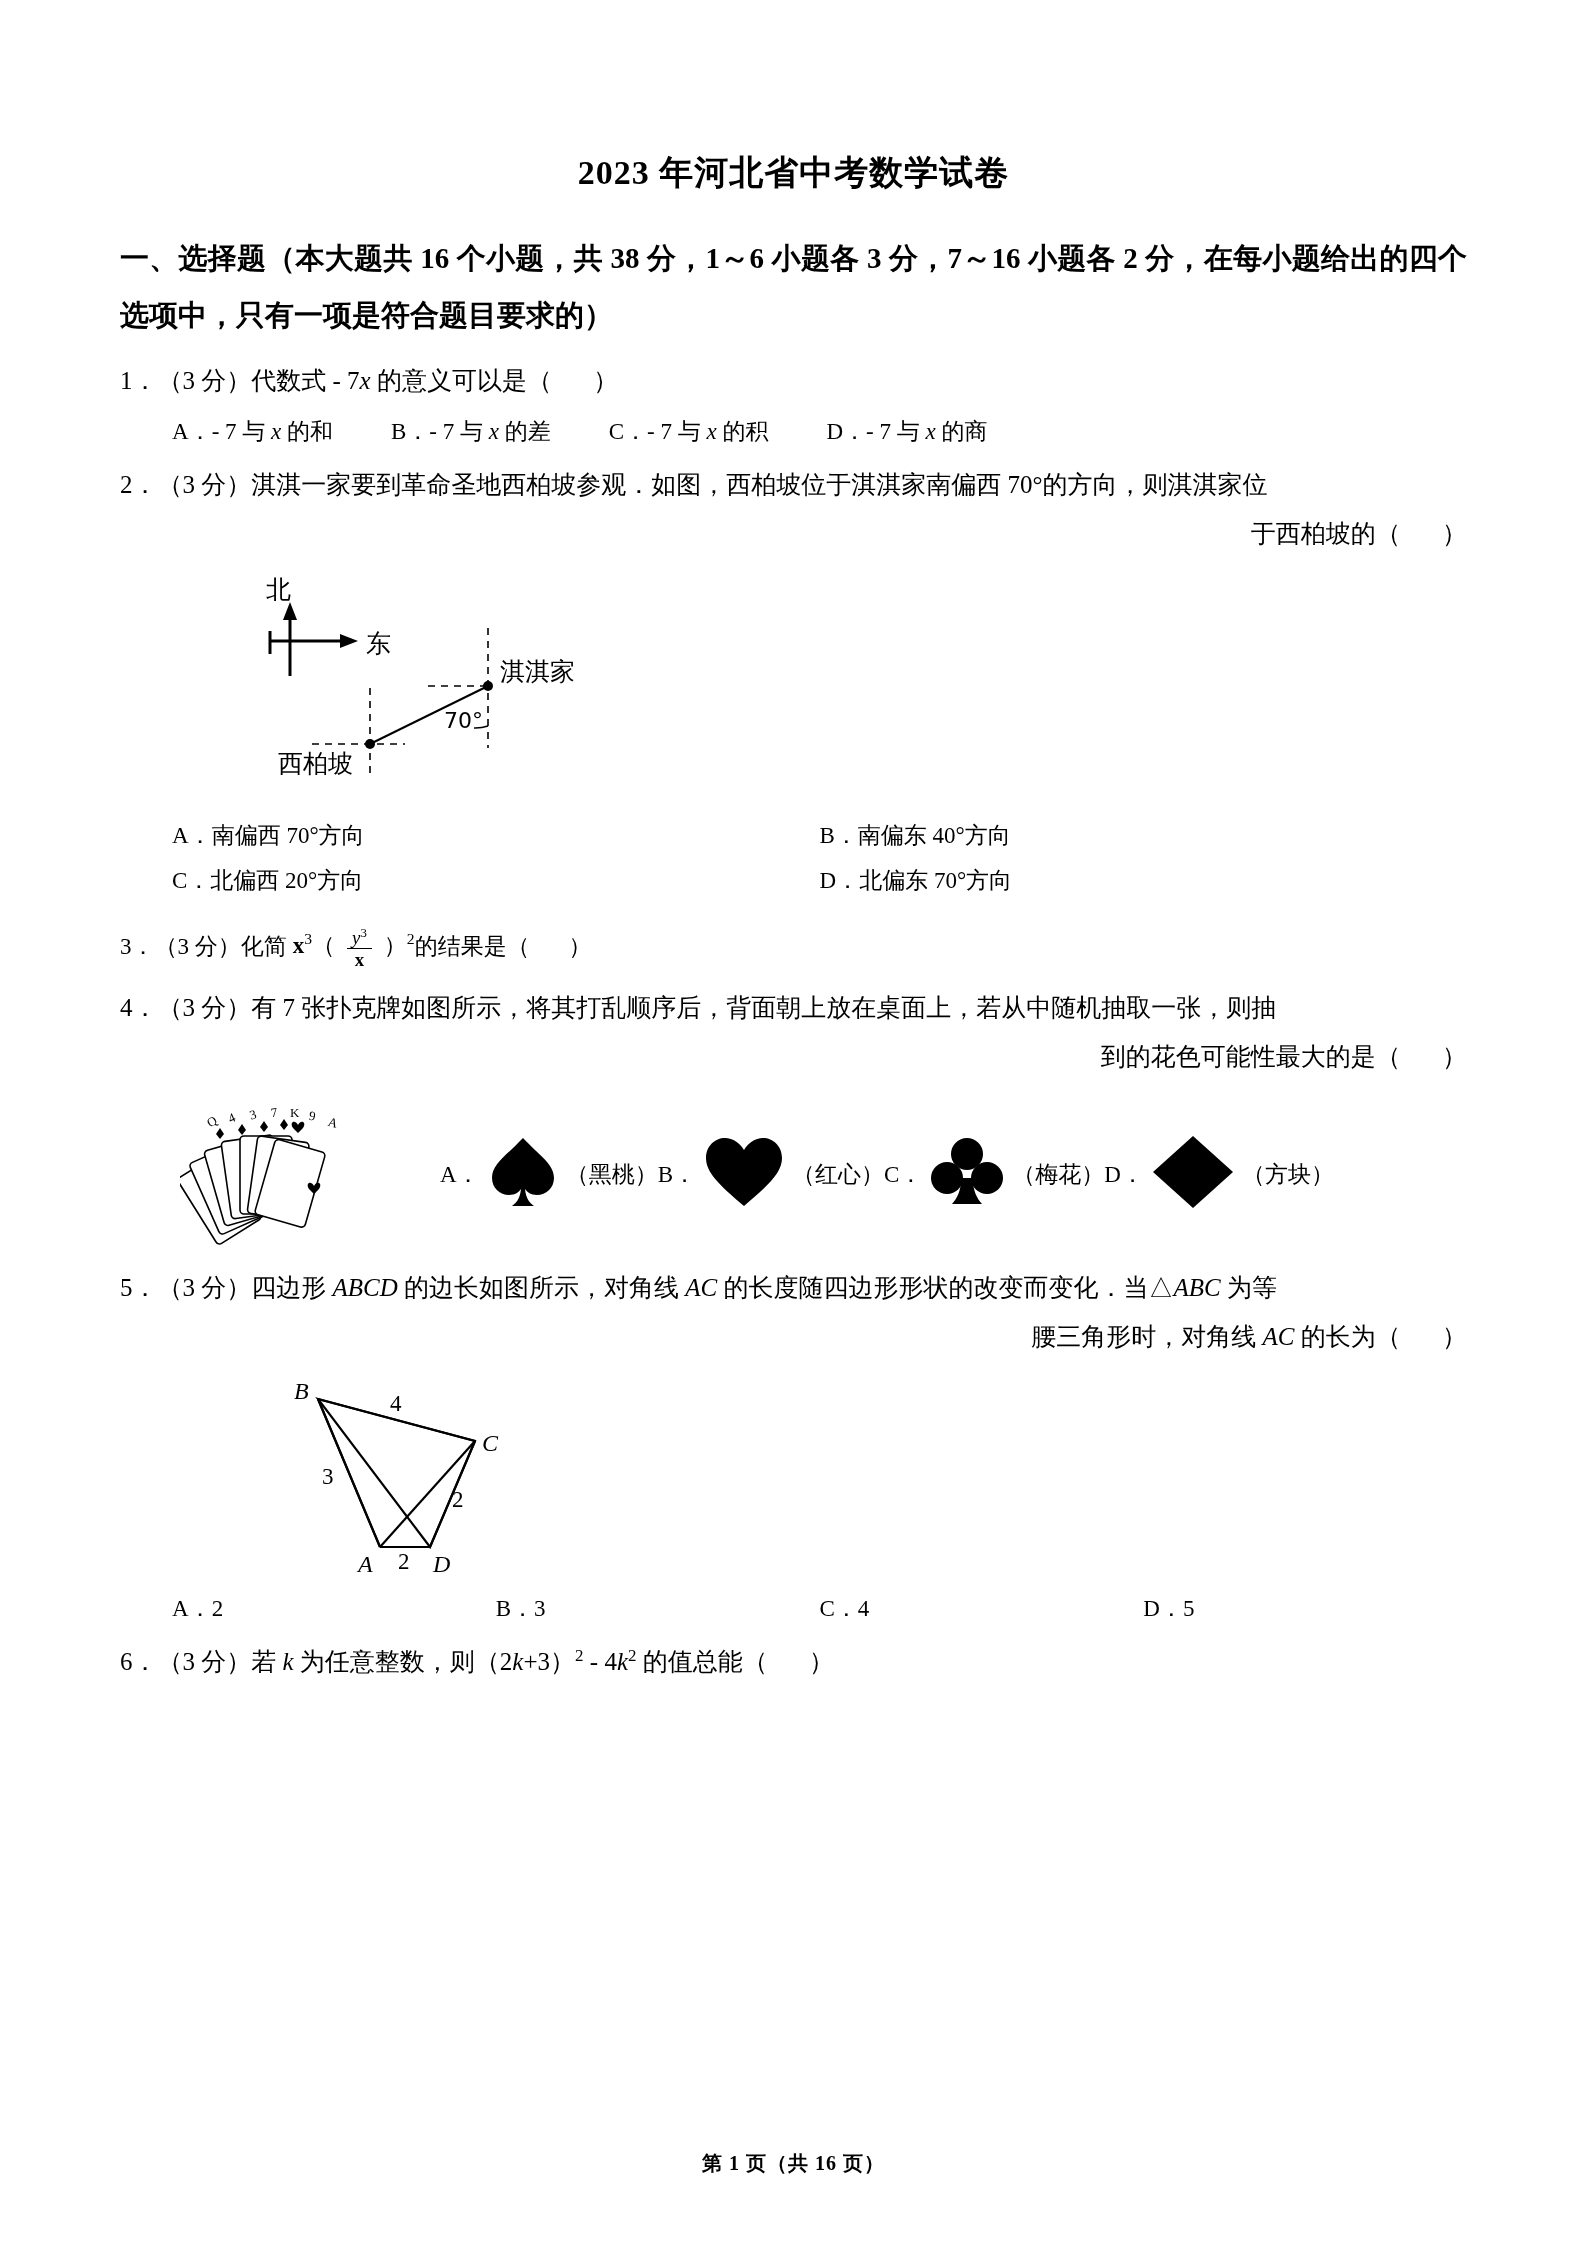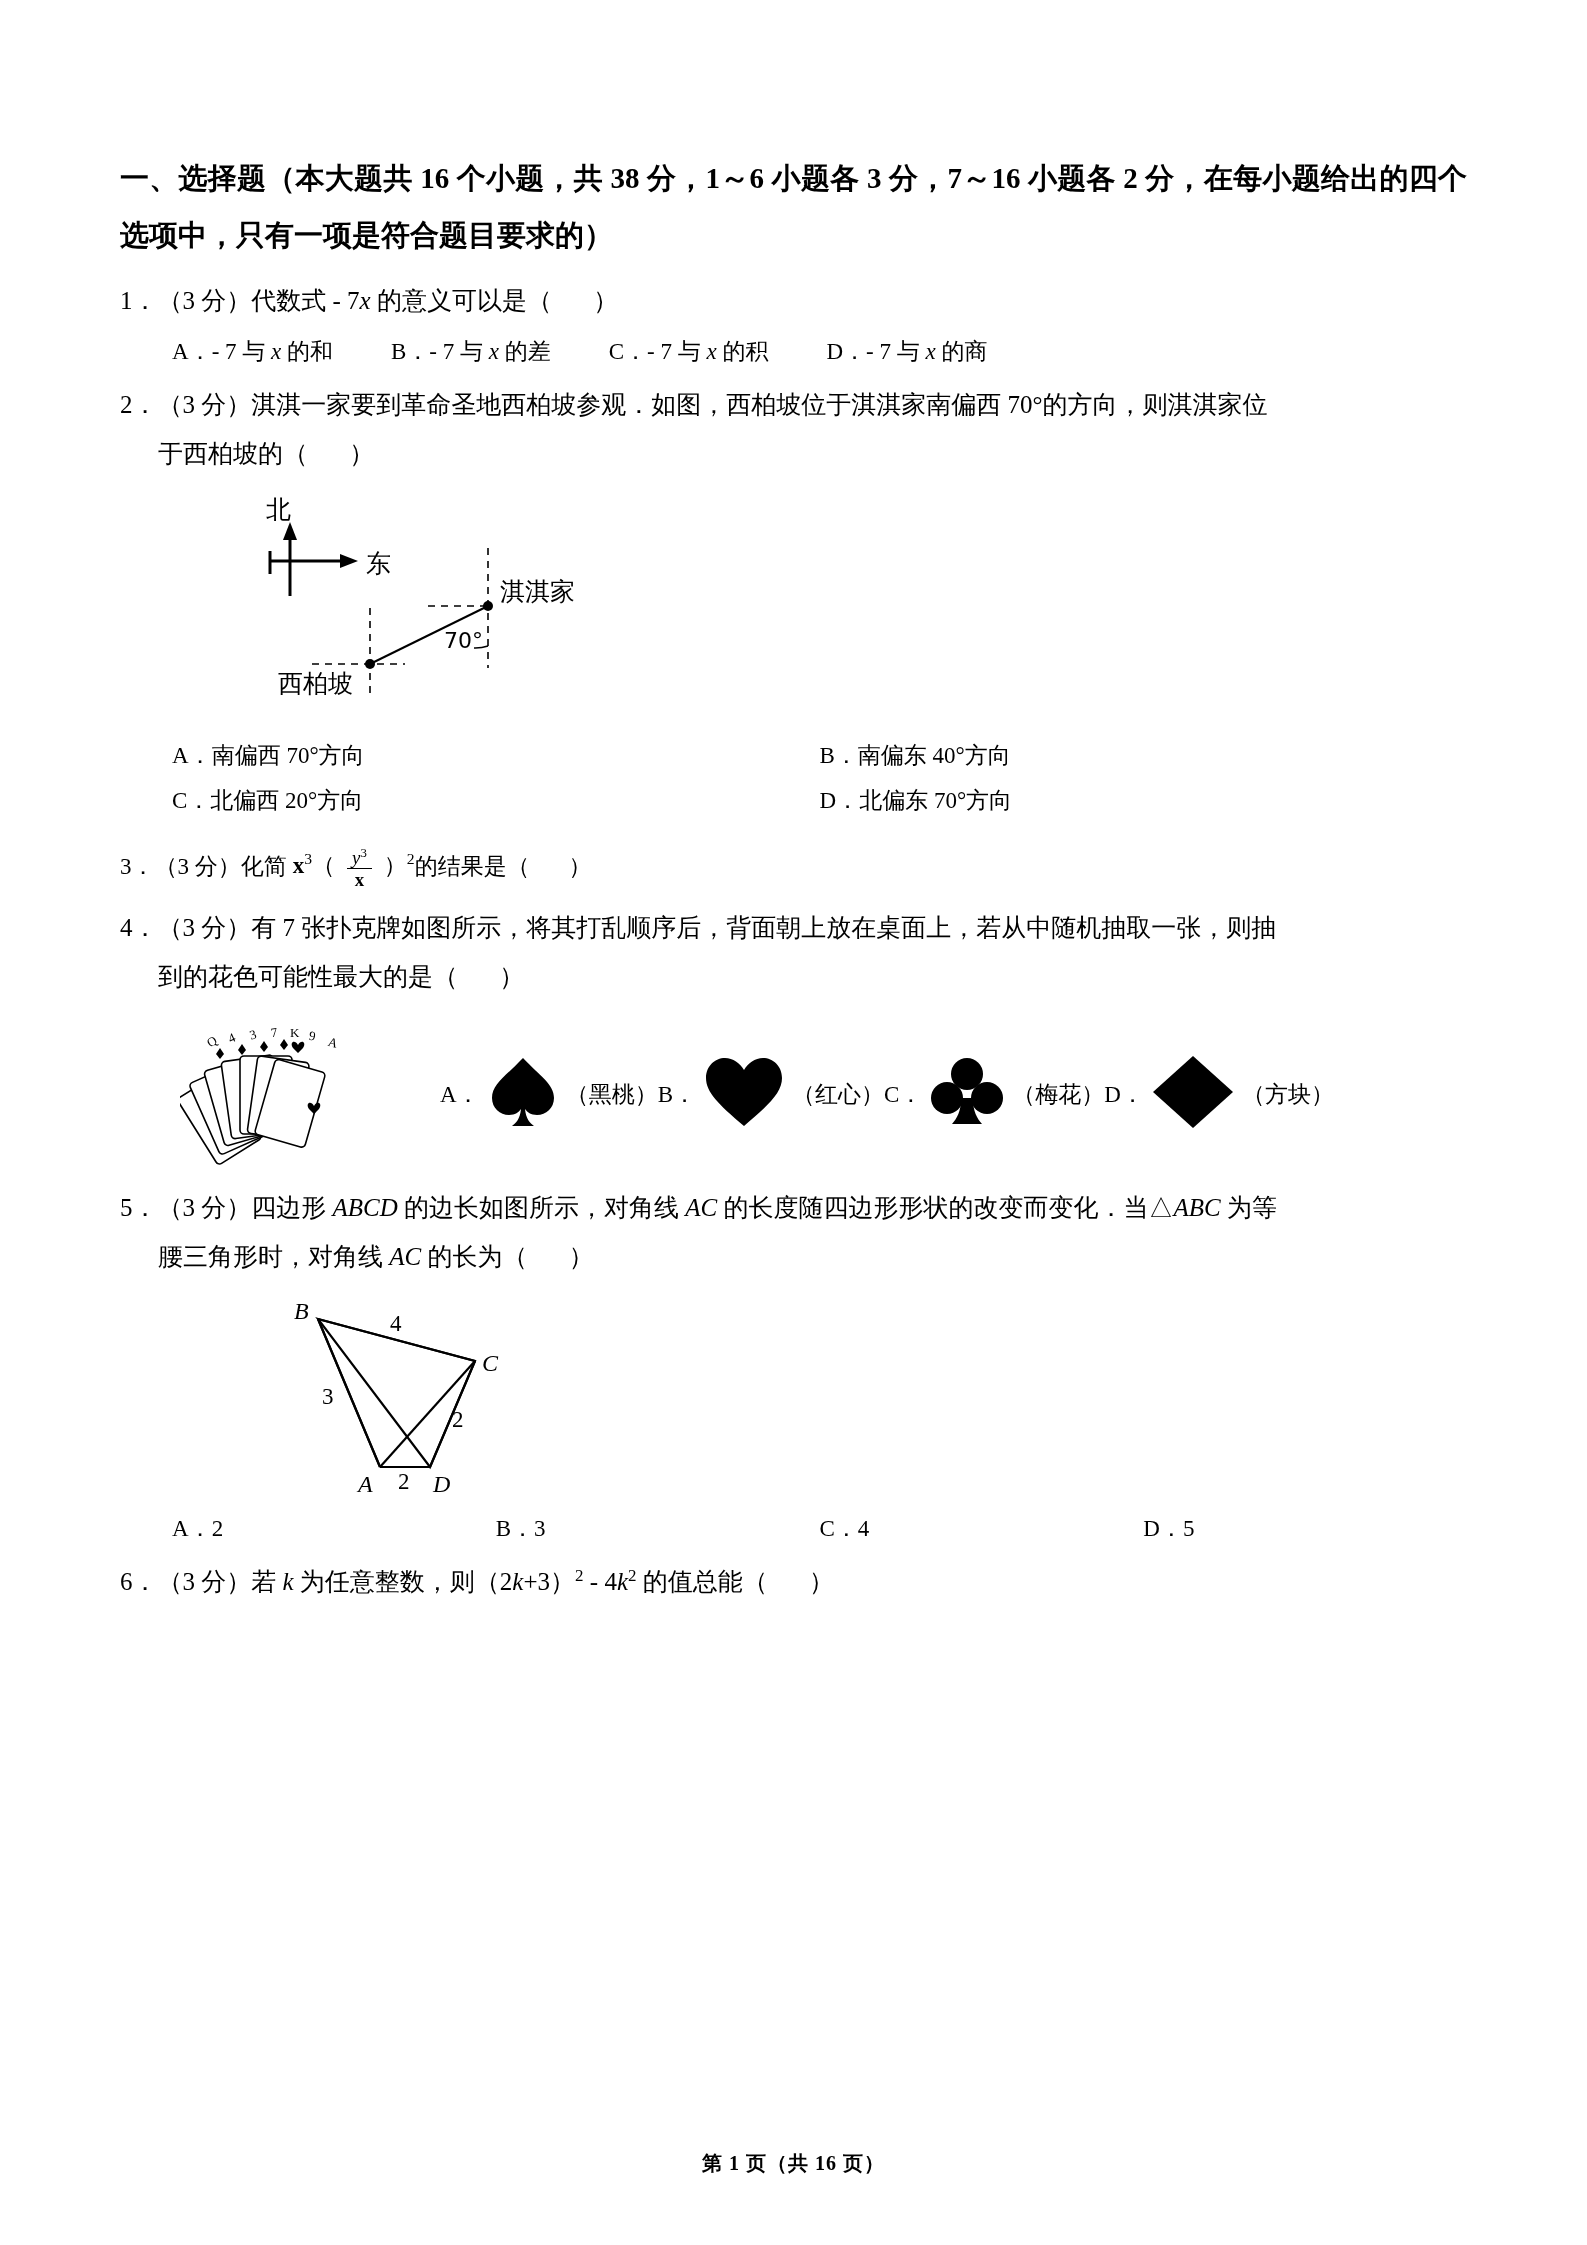--- a/index.html
+++ b/index.html
@@ -28,21 +28,21 @@
     line-height:1.95;
     font-weight:bold;
     margin:0 0 6px 0;
     text-align:justify;
   }
   .q {
     font-size:25px;
     line-height:1.95;
     margin:14px 0 0 0;
   }
-  .indent { margin-left:38px; }
+  .indent { margin-left:38px;text-align:right; }
   .opts {
     font-size:23px;
     margin:10px 0 0 52px;
     display:flex;
     flex-wrap:wrap;
     align-items:center;
   }
   .opts.four-col > div { width:25%; box-sizing:border-box; }
   .opts.two-col > div { width:50%; box-sizing:border-box; margin-bottom:14px; }
   .opts.inline > div { margin-right:58px; }
@@ -79,20 +79,21 @@
   .cards-row .suit { margin:0 6px; }
   .lbl { white-space:nowrap; }
   .q3line { display:flex; align-items:center; font-size:23px; }
   .monoish { font-family:"Liberation Serif", serif; }
 </style>
 </head>
 <body>
 
 <div class="page">
 
+  <h1 class="doc-title">2023 年河北省中考数学试卷</h1>
 
   <div class="section-head">一、选择题（本大题共 16 个小题，共 38 分，1～6 小题各 3 分，7～16 小题各 2 分，在每小题给出的四个选项中，只有一项是符合题目要求的）</div>
 
   <div class="q">
     <span>1</span>．<span>（3 分）</span><span>代数式 - 7</span><i>x</i><span> 的意义可以是（</span><span class="paren">&nbsp;&nbsp;&nbsp;&nbsp;&nbsp;</span><span>）</span>
   </div>
   <div class="opts inline">
     <div><span>A．</span><span>- 7 与 </span><i>x</i><span> 的和</span></div>
     <div><span>B．</span><span>- 7 与 </span><i>x</i><span> 的差</span></div>
     <div><span>C．</span><span>- 7 与 </span><i>x</i><span> 的积</span></div>

